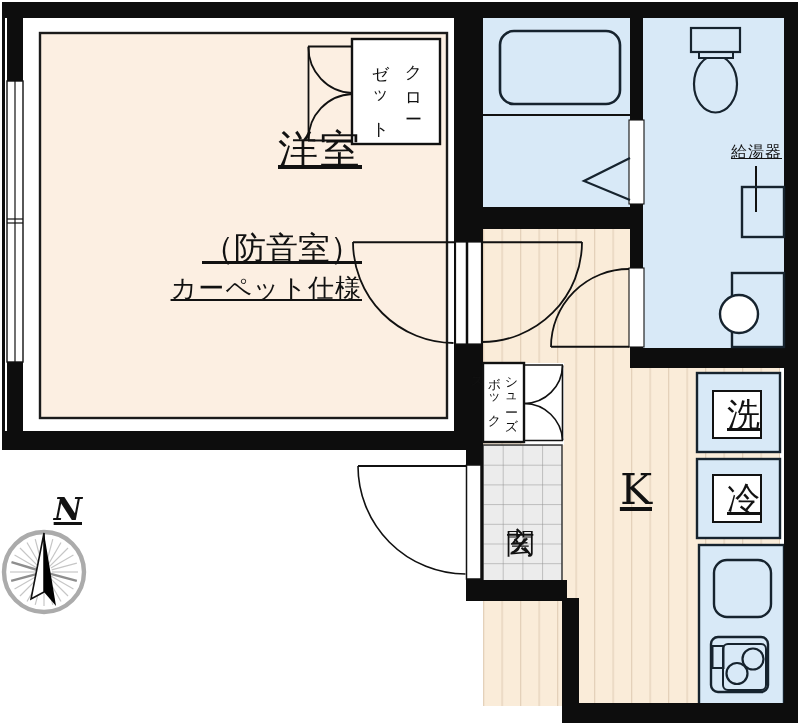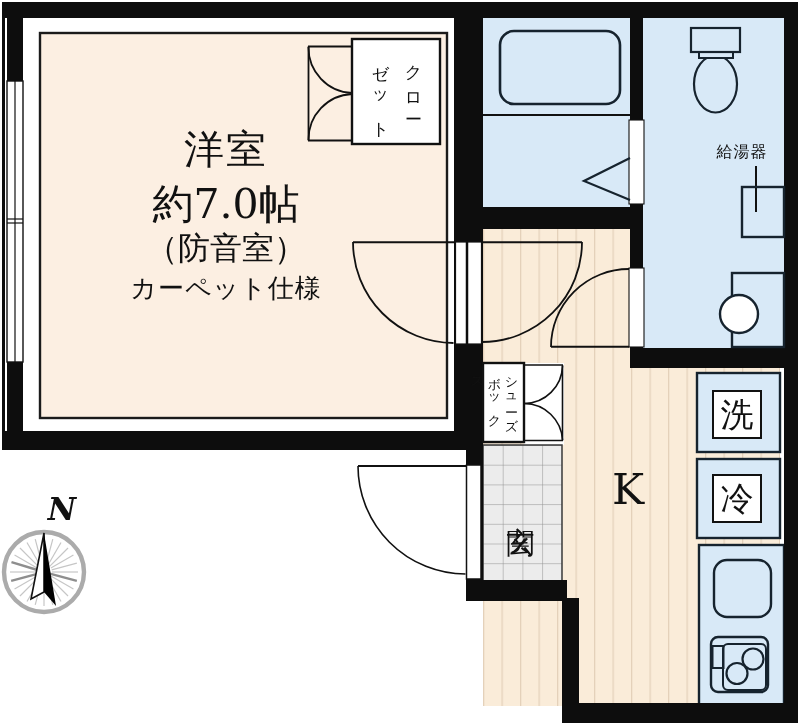--- a/index.html
+++ b/index.html
@@ -1,20 +1,20 @@
 <!DOCTYPE html>
 <html><head>
 <meta charset="utf-8">
 <style>
   html,body{margin:0;padding:0;background:#ffffff;}
   .plan{position:relative;width:800px;height:725px;background:#ffffff;overflow:hidden;
         font-family:"DejaVu Serif","Liberation Serif",serif;color:#111;}
   .plan svg{position:absolute;left:0;top:0;}
   .lbl{position:absolute;color:#111;}
-  .c{text-align:center;}
+  .c{text-align:right;text-decoration:underline;}
   .vert{writing-mode:vertical-rl;text-orientation:mixed;white-space:pre-line;}
   .room-name{left:90px;top:122px;width:272px;font-size:40px;letter-spacing:2px;}
   .room-size{left:90px;top:177px;width:272px;font-size:41px;}
   .room-note{left:90px;top:227px;width:272px;font-size:32px;}
   .room-spec{left:90px;top:271px;width:272px;font-size:26px;letter-spacing:1px;}
   .closet-lbl{left:354px;top:50px;width:76px;height:92px;font-size:17px;line-height:33px;letter-spacing:9px;
               display:flex;justify-content:center;}
   .shoe-lbl{left:486px;top:368px;width:34px;height:70px;font-size:13px;line-height:17px;letter-spacing:4px;
             display:flex;justify-content:center;}
   .genkan-lbl{left:503px;top:472px;width:36px;height:72px;font-size:28px;letter-spacing:4px;
@@ -185,21 +185,20 @@
         <line x1="44" y1="538" x2="44" y2="566" transform="rotate(105 44 572)"></line>
         <line x1="44" y1="538" x2="44" y2="566" transform="rotate(255 44 572)"></line>
         <line x1="44" y1="538" x2="44" y2="566" transform="rotate(287 44 572)"></line>
       </g>
       <polygon points="44,533 31,599 44,592" fill="#ffffff" stroke="#111" stroke-width="1.6"></polygon>
       <polygon points="44,533 56,606 44,592" fill="#000000"></polygon>
     </g>
   </svg>
 
   <div class="lbl c room-name">洋室</div>
-  <div class="lbl c room-size">約7.0帖</div>
   <div class="lbl c room-spec">カーペット仕様</div>
   <div class="lbl c room-note">（防音室）</div>
   <div class="lbl vert closet-lbl">クロー
 ゼット</div>
   <div class="lbl vert shoe-lbl">シューズ
 ボックス</div>
   <div class="lbl vert genkan-lbl">玄関</div>
   <div class="lbl c k-lbl">K</div>
   <div class="lbl c heater-lbl">給湯器</div>
   <div class="lbl c wash-box">洗</div>

